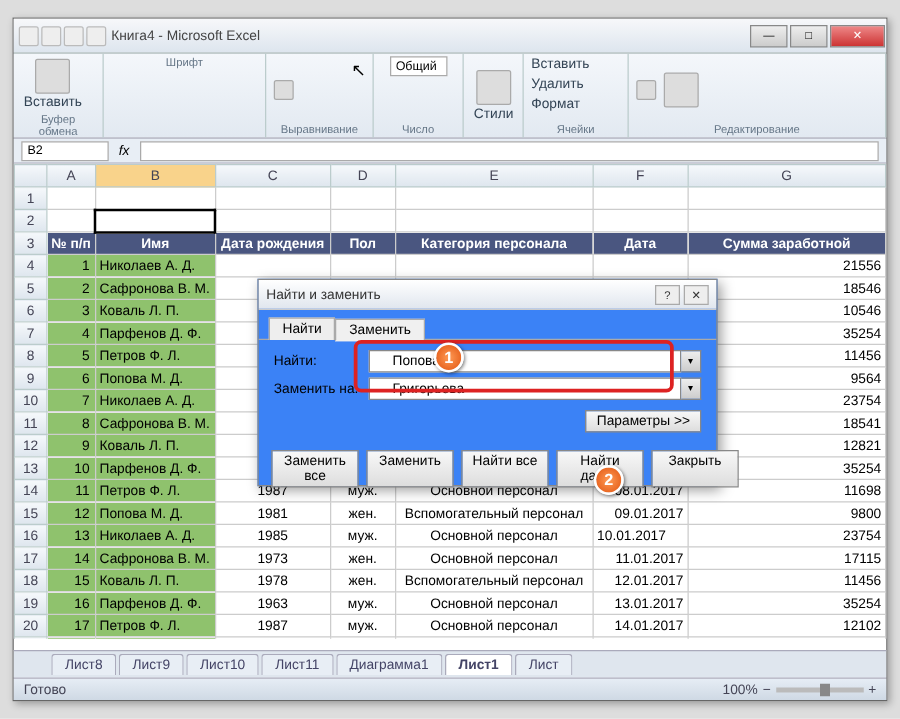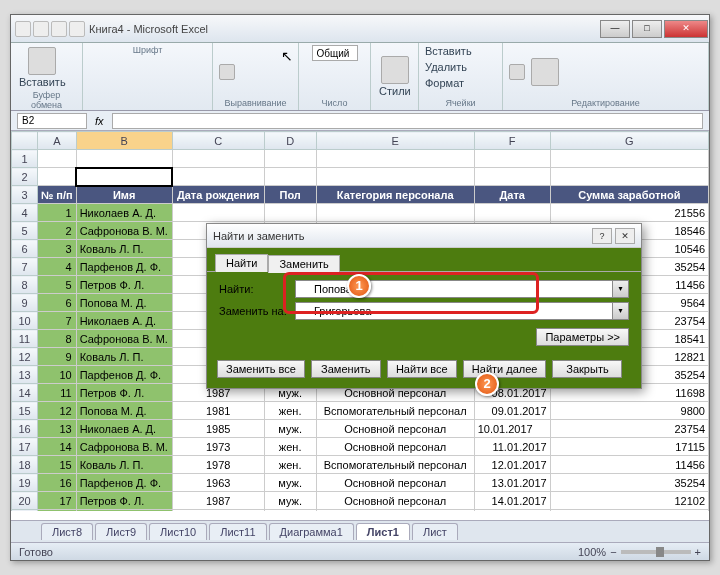--- a/index.html
+++ b/index.html
@@ -33,21 +33,21 @@
 .rowhdr{background:linear-gradient(#f5f8fb,#dee6ee);border:1px solid #bcc;width:26px;text-align:center;color:#445}
 td{border:1px solid #ccc;height:18px;padding:0 3px;white-space:nowrap;overflow:hidden}
 .hdrcell{background:#4a5680;color:#fff;text-align:center;font-weight:bold}
 .greencell{background:#8fc26d;text-align:right;padding-right:4px}
 .namecol{background:#8fc26d}
 .selcell{border:2px solid #000}
 .sheettabs{position:absolute;bottom:18px;left:0;right:0;height:22px;background:#dfe6ee;border-top:1px solid #aab;display:flex;align-items:center;font-size:10px;padding-left:30px;gap:2px}
 .stab{padding:2px 10px;background:#e8eef5;border:1px solid #aab;border-bottom:none;border-radius:3px 3px 0 0;color:#446}
 .stab.active{background:#fff;font-weight:bold}
 .statusbar{position:absolute;bottom:0;left:0;right:0;height:18px;background:linear-gradient(#e6edf5,#cfd9e4);border-top:1px solid #aab;display:flex;align-items:center;justify-content:space-between;padding:0 8px;font-size:10px;color:#445}
-.dialog{position:absolute;top:208px;left:195px;width:436px;height:166px;background:#4d7c0f;border:1px solid #888;box-shadow:3px 3px 10px rgba(0,0,0,.4);z-index:10}
+.dialog{position:absolute;top:208px;left:195px;width:368px;height:166px;background:#3b82f6;border:1px solid #888;box-shadow:3px 3px 10px rgba(0,0,0,.4);z-index:10}
 .dlg-title{height:24px;background:linear-gradient(#fff,#e0e6ee);border-bottom:1px solid #ccc;display:flex;align-items:center;justify-content:space-between;padding:0 6px;font-size:11px;color:#333}
 .dlg-close{width:20px;height:16px;border:1px solid #aaa;background:#eee;text-align:center;font-size:9px;line-height:14px}
 .dlg-tabs{display:flex;padding:6px 8px 0;gap:0;font-size:11px}
 .dlg-tab{padding:2px 10px;border:1px solid #aaa;background:#eee;border-bottom:none}
 .dlg-tab.active{background:#f0f0f0;border-bottom:1px solid #f0f0f0;position:relative;top:1px}
 .dlg-body{padding:8px 12px;border-top:1px solid #aaa;margin-top:-1px}
 .dlg-row{display:flex;align-items:center;margin-bottom:4px;position:relative}
 .dlg-lbl{width:76px;font-size:11px}
 .dlg-inp{flex:1;height:18px;border:1px solid #888;background:#fff;padding:0 18px;font-size:11px}
 .dlg-dd{width:16px;height:18px;border:1px solid #888;border-left:none;background:linear-gradient(#eee,#ccc);text-align:center;font-size:8px;line-height:16px}

